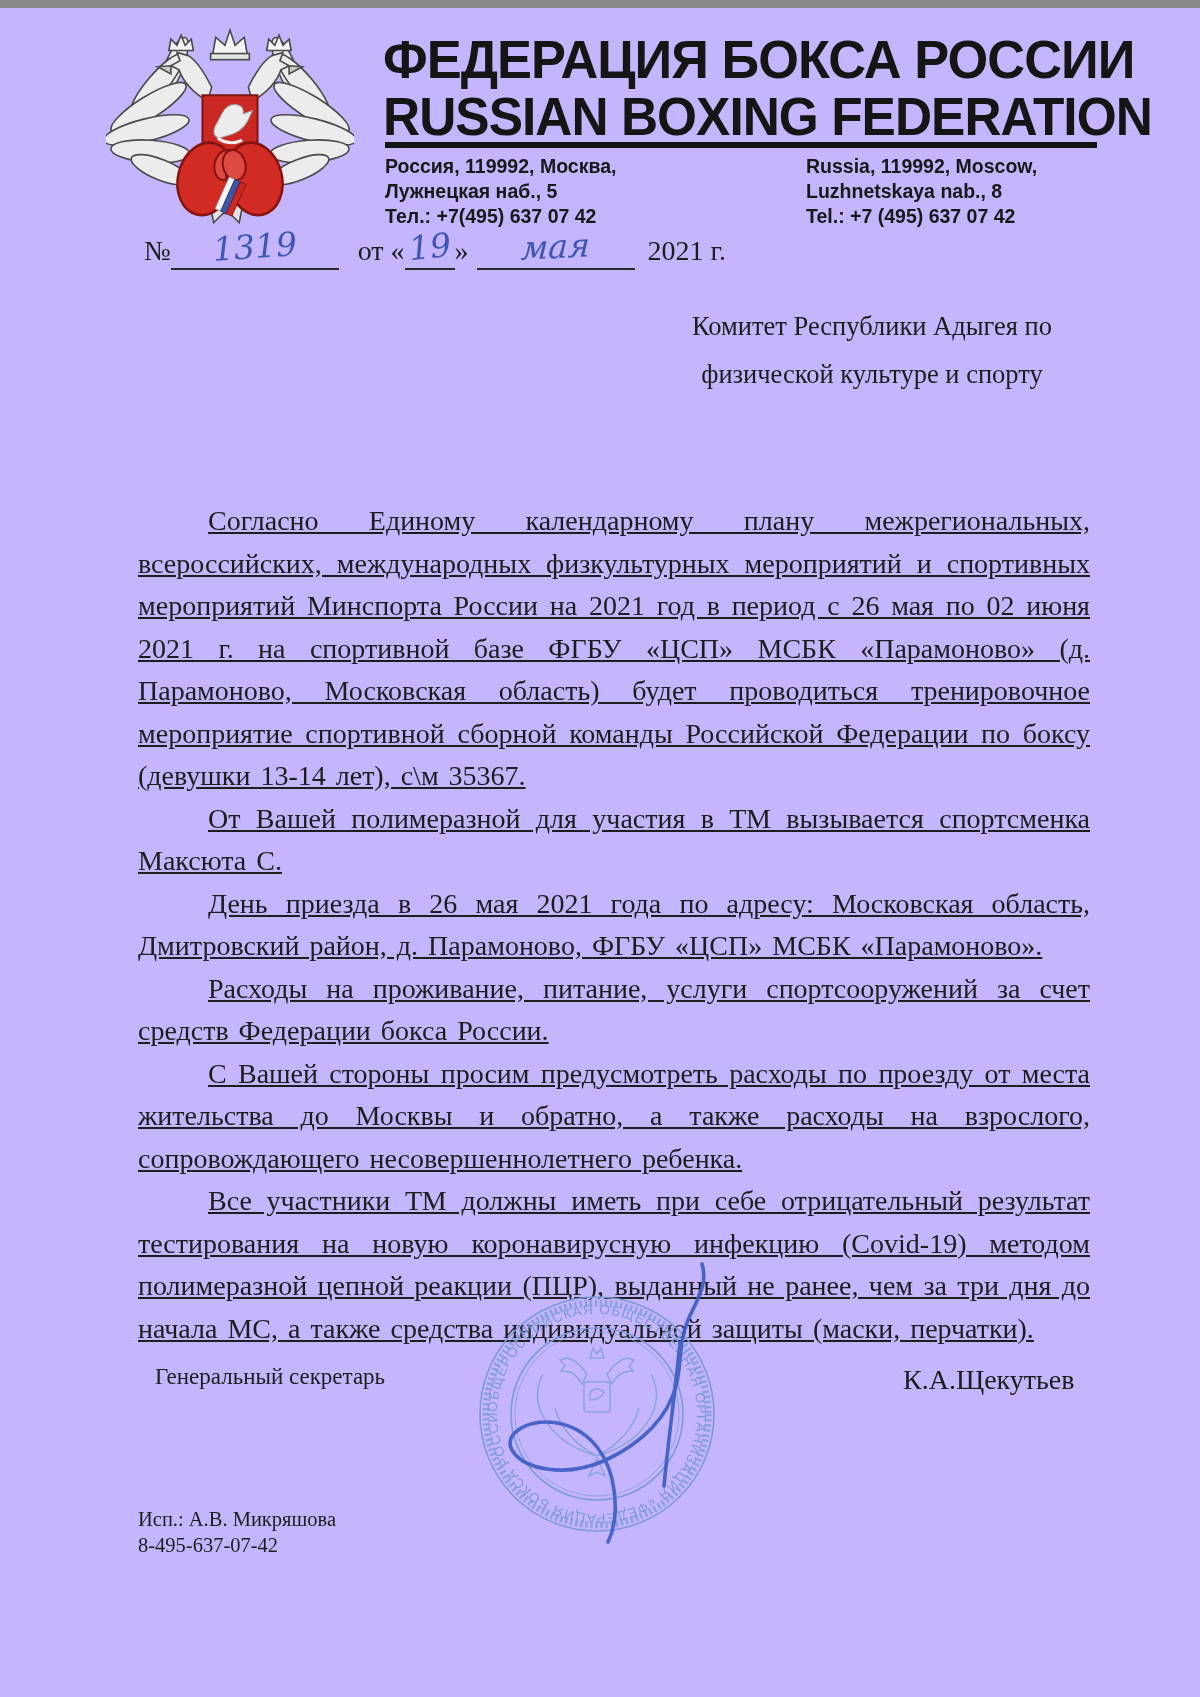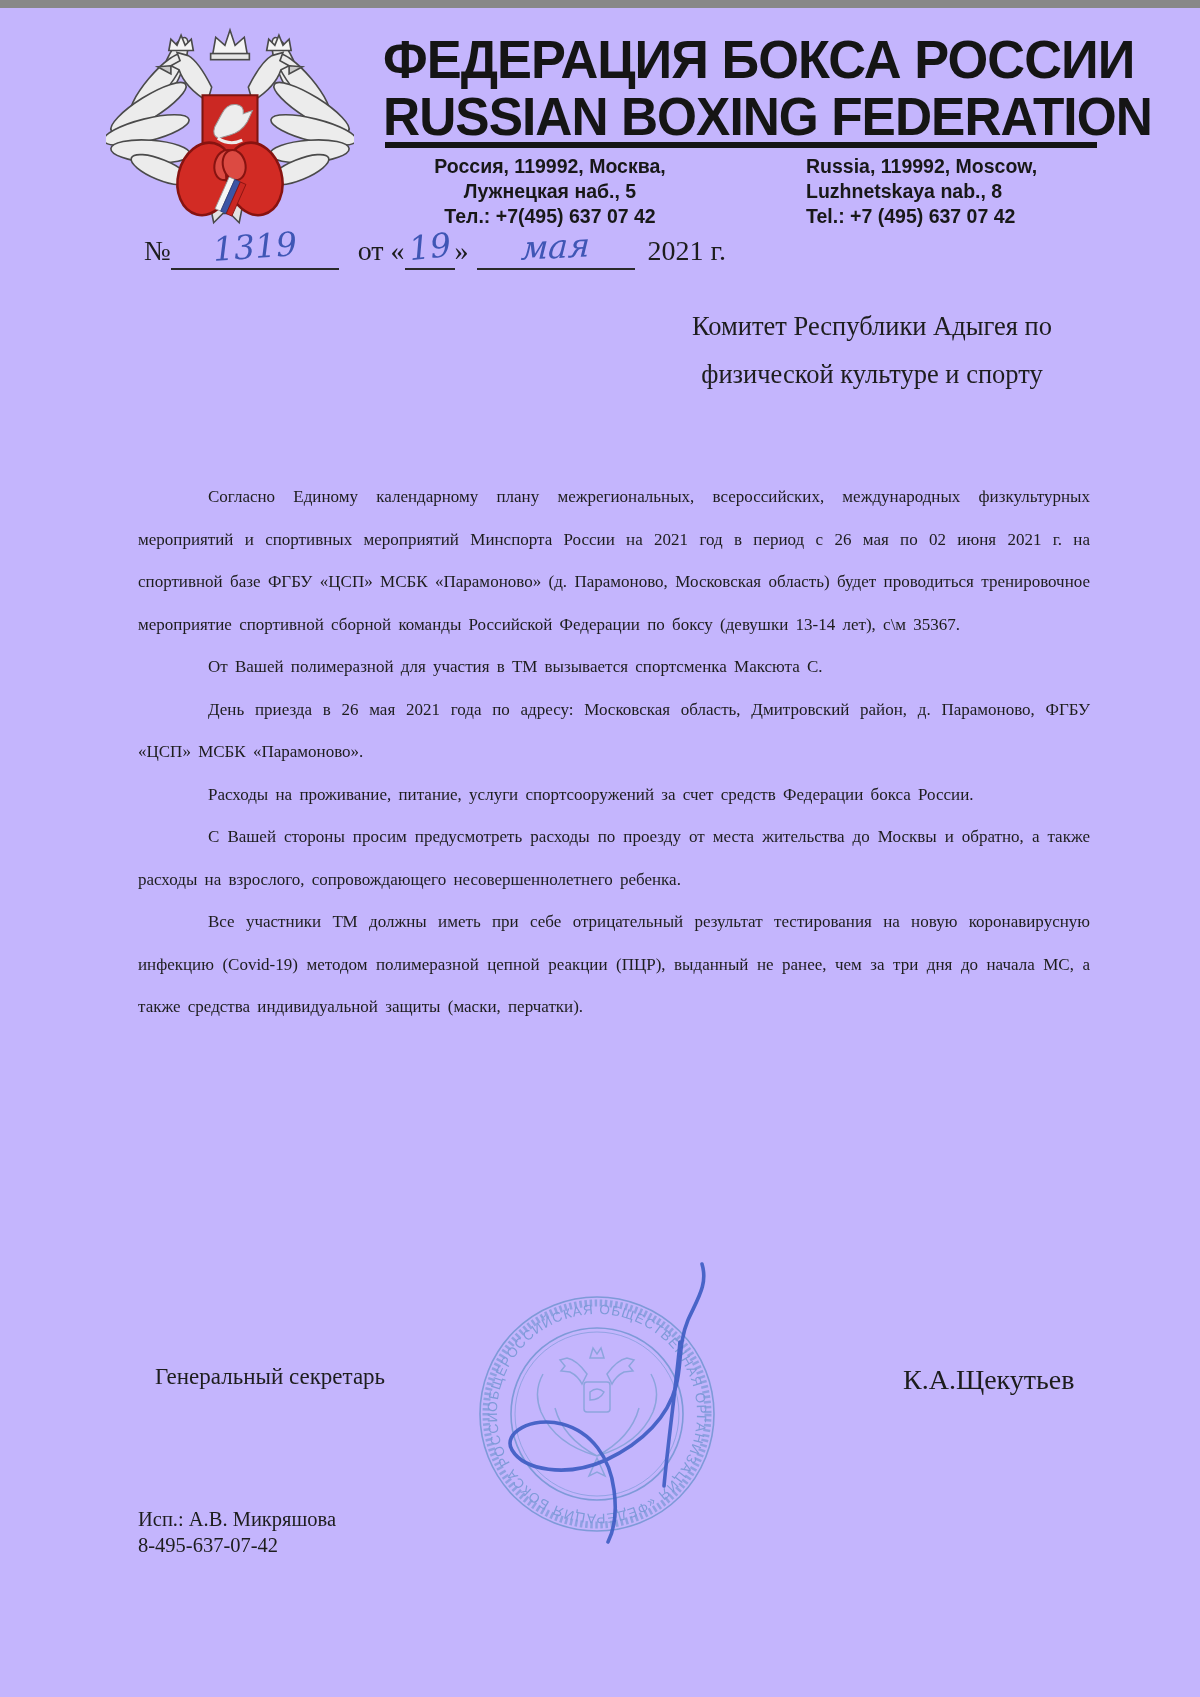--- a/index.html
+++ b/index.html
@@ -13,37 +13,37 @@
   .org-title{position:absolute;left:383px;top:24px;width:720px;
     font-family:"Liberation Sans","DejaVu Sans",sans-serif;
     font-weight:800;color:#151515;letter-spacing:-1px;line-height:1.0;
     transform:scaleX(.97);transform-origin:left top;}
   .org-title .ru{font-size:54px;white-space:nowrap;}
   .org-title .en{font-size:53px;white-space:nowrap;margin-top:4px;}
   .head-rule{position:absolute;left:385px;top:134px;width:712px;height:6px;background:#141414;}
   .addr{position:absolute;top:146px;width:330px;
     font-family:"Liberation Sans","DejaVu Sans",sans-serif;
     font-weight:700;font-size:19.5px;line-height:25px;color:#181818;}
-  .addr.ru{left:385px;text-align:center;} .addr.en{left:806px;}
+  .addr.ru{left:385px;} .addr.en{left:806px;}
   
   .refline{position:absolute;left:144px;top:226px;width:560px;font-size:28px;white-space:nowrap;}
   .refline .lbl{display:inline-block;vertical-align:baseline;}
   .blank{display:inline-block;border-bottom:2px solid #2a2a2a;text-align:center;vertical-align:baseline;height:34px;}
   .hand{display:inline-block;font-style:italic;font-size:33px;line-height:30px;
     color:var(--ink);position:relative;top:-2px;
     font-family:"DejaVu Serif",serif;}
   .blank.num{width:168px;} .blank.day{width:50px;} .blank.mon{width:158px;margin-left:8px;}
   .rot-a{transform:rotate(-4deg);} .rot-b{transform:rotate(-6deg);} .rot-c{transform:rotate(-3deg) skewX(-6deg);}
   .year{margin-left:6px;}
   
   .recipient{position:absolute;left:674px;top:294px;width:396px;text-align:center;
     font-size:26.5px;line-height:48px;}
   
-  .body-text{position:absolute;left:138px;top:468px;width:952px;
-    font-size:17px;line-height:42.5px;text-align:justify;word-spacing:3px;}
+  .body-text{position:absolute;left:138px;top:492px;width:952px;
+    font-size:28px;line-height:42.5px;text-align:justify;word-spacing:3px;text-decoration:underline;}
   .body-text p{margin:0;text-indent:70px;}
   
   .sig-title{position:absolute;left:155px;top:1356px;font-size:23px;}
   .sig-name{position:absolute;left:903px;top:1356px;font-size:28px;}
   
   .stamp{position:absolute;left:440px;top:1238px;width:320px;height:306px;pointer-events:none;}
   
   .footer{position:absolute;left:138px;top:1498px;font-size:20.5px;line-height:26px;}
 </style>
 </head>

